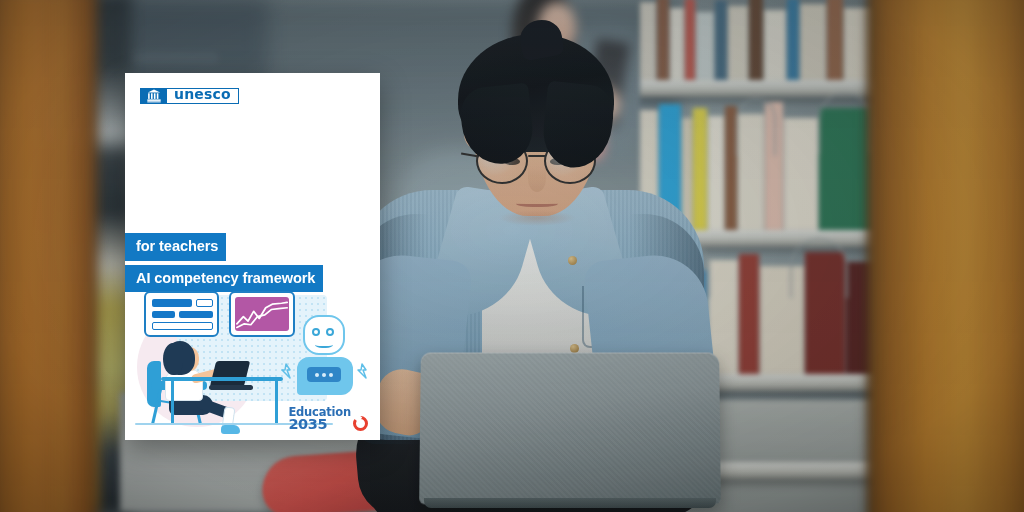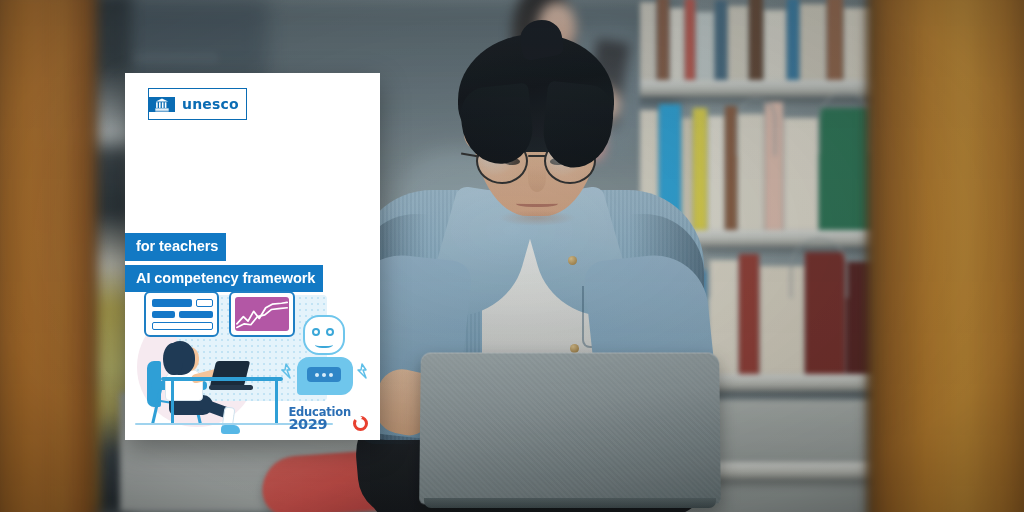--- a/index.html
+++ b/index.html
@@ -429,25 +429,25 @@
   
   .cover {
     position: absolute;
     left: 125px; top: 73px; width: 255px; height: 367px;
     background: #ffffff;
     box-shadow: 0 10px 26px rgba(0,0,0,.35);
     overflow: hidden;
   }
 
   .unesco-logo {
-    position: absolute; left: 23px; top: 15px;
-    display: flex; align-items: center;
+    position: absolute; left: 15px; top: 15px;
+    display: flex; align-items: flex-end;
     border: 1px solid #0a6cb4;
     background: #fff;
-    height: 32px;
+    height: 16px;
   }
   .unesco-mark {
     width: 26px; background: #0a6cb4;
     display:flex; align-items:center; justify-content:center;
   }
   .temple-ico { display:block; }
   .unesco-word {
     display:flex; align-items:center; padding: 0 7px 1px 7px;
     color: #0a6cb4; font-weight: 700; font-size: 14px;
     letter-spacing: .2px; font-family: "DejaVu Sans", sans-serif;
@@ -877,19 +877,19 @@
           <svg width="14" height="16" viewBox="0 0 14 16" aria-hidden="true">
             <path d="M7 1 L11 7 L8 7 L11 15 L3 7 L6 7 Z" fill="none" stroke="#5fbfe8" stroke-width="1.5" stroke-linejoin="round"></path>
           </svg>
         </div>
       </div>
     </div>
 
     <div class="edu-logo">
       <div class="edu-text">
         <div class="edu-top">Education</div>
-        <div class="edu-bot">2029</div>
+        <div class="edu-bot">2035</div>
       </div>
       <div class="edu-ring"></div>
     </div>
   </div>
 
 </div>
 
 </body></html>

